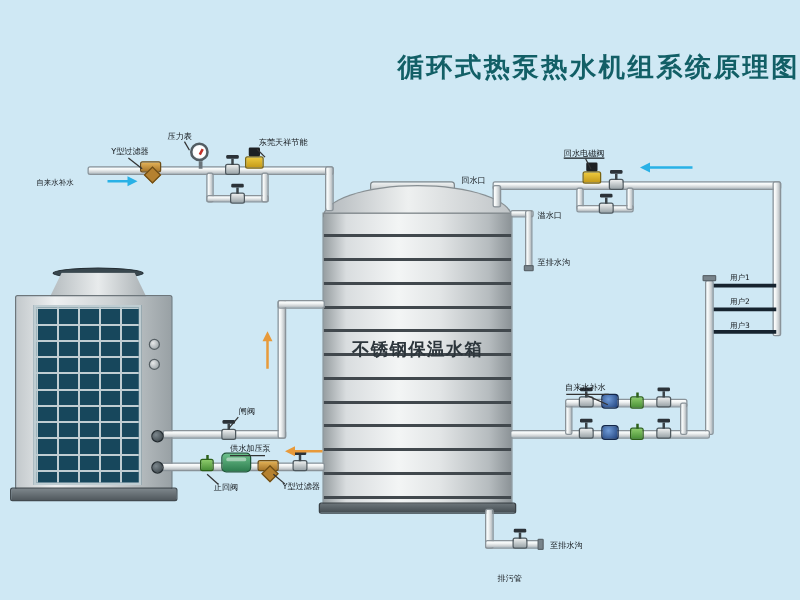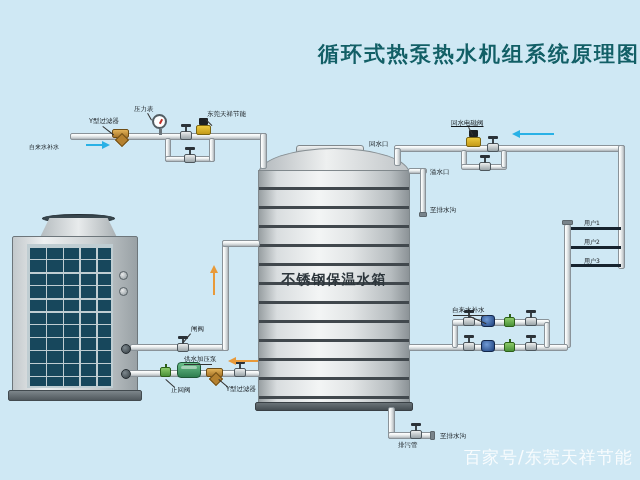--- a/index.html
+++ b/index.html
@@ -90,21 +90,20 @@
       background:radial-gradient(circle at 35% 35%,#e6e8e9,#8d979b);border:1px solid #565f64;box-sizing:border-box;}
   .hp-base{position:absolute;left:8px;top:390px;width:134px;height:11px;z-index:1;
       background:linear-gradient(#7d868b,#51595e);border:1px solid #424a4f;border-radius:2px;box-sizing:border-box;}
 </style>
 </head>
 <body>
 
 <div id="stage">
 
   <div class="title">循环式热泵热水机组系统原理图</div>
-  <div class="watermark">百家号/东莞天祥节能</div>
 
   <div class="hp-fan"></div>
   <div class="hp-shroud"></div>
   <div class="hp-cab"></div>
   <div class="hp-grid"></div>
   <div class="hp-knob" style="left:119px;top:271px;"></div>
   <div class="hp-knob" style="left:119px;top:287px;"></div>
   <div class="hp-base"></div>
   <div class="comp connector" style="left:121px;top:344px;"></div>
   <div class="comp connector" style="left:121px;top:369px;"></div>
@@ -215,16 +214,16 @@
   <div class="label" style="left:430px;top:169px;">溢水口</div>
   <div class="label" style="left:430px;top:207px;">至排水沟</div>
   <div class="label sm" style="left:584px;top:220px;">用户1</div>
   <div class="label sm" style="left:584px;top:239px;">用户2</div>
   <div class="label sm" style="left:584px;top:258px;">用户3</div>
   <div class="label" style="left:452px;top:307px;">自来水补水</div>
   <div class="label" style="left:191px;top:326px;">闸阀</div>
   <div class="label" style="left:184px;top:356px;">供水加压泵</div>
   <div class="label" style="left:171px;top:387px;">止回阀</div>
   <div class="label" style="left:226px;top:386px;">Y型过滤器</div>
-  <div class="label" style="left:398px;top:442px;">排污管</div>
+  <div class="label" style="left:398px;top:460px;">排污管</div>
   <div class="label" style="left:440px;top:433px;">至排水沟</div>
 
 </div>
 
 </body></html>

